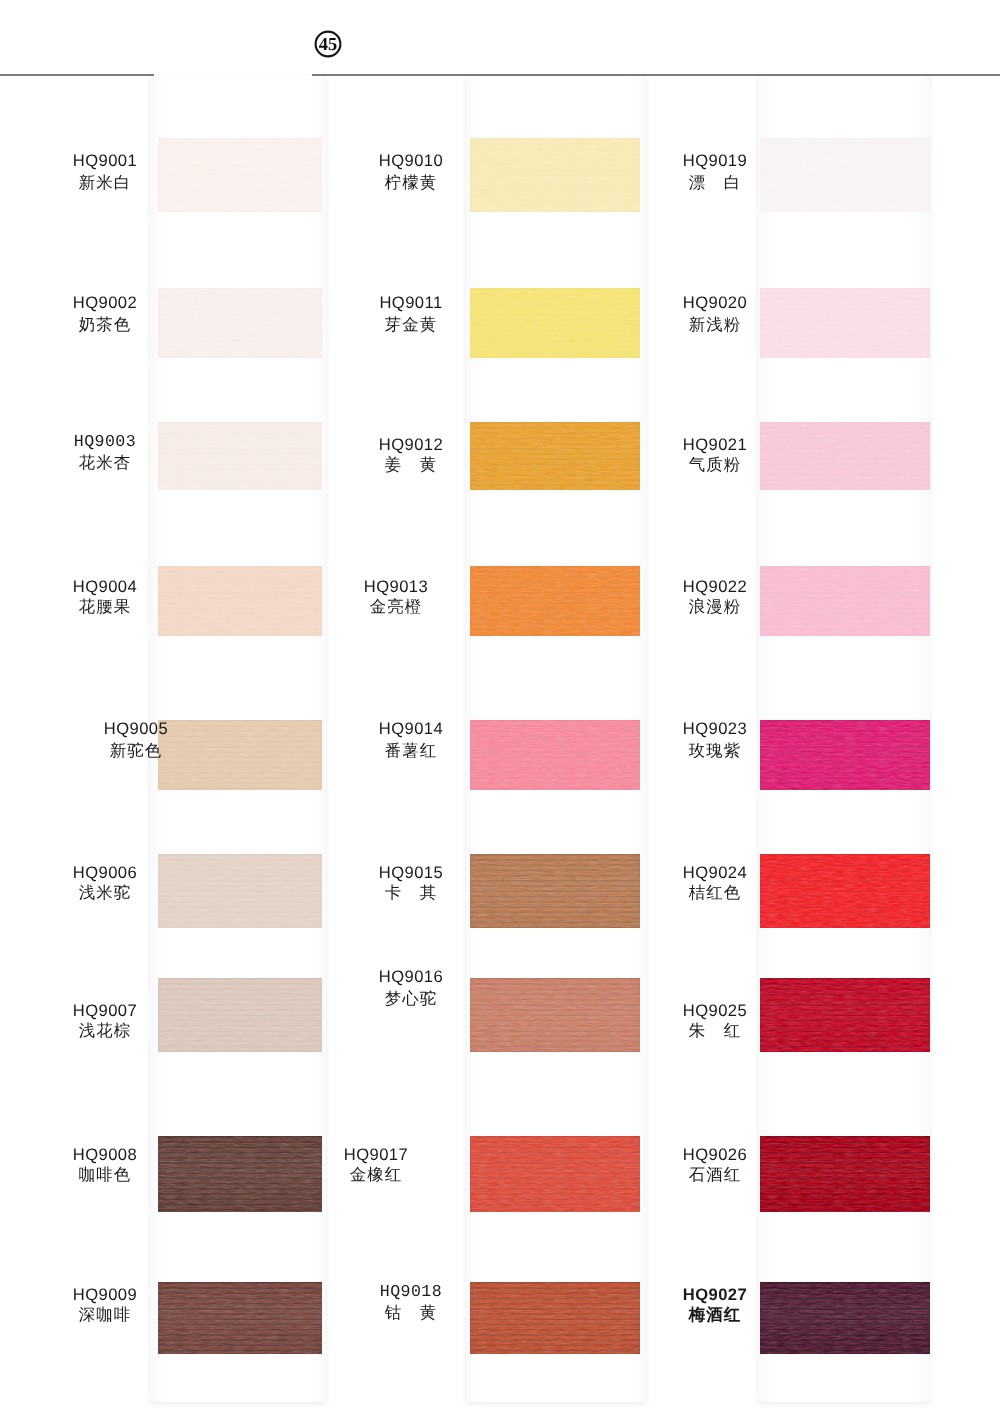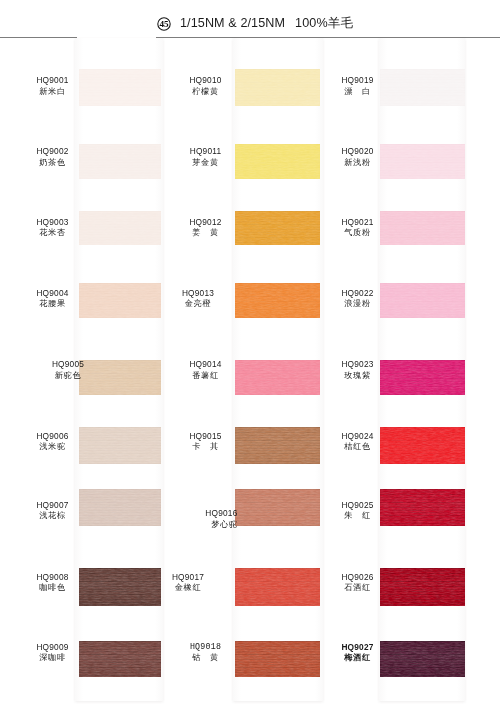--- a/index.html
+++ b/index.html
@@ -53,21 +53,20 @@
 <div class="sheet">
   <div class="rule" style="left:0;top:37px;width:77px;"></div>
   <div class="rule" style="left:156px;top:37px;width:344px;"></div>
   <div class="hdr">
     <div class="badge">
         <svg width="14" height="14" viewBox="0 0 14 14">
           <circle cx="7" cy="7" r="6.2" fill="none" stroke="#141414" stroke-width="1.05"></circle>
           <text x="7" y="10.1" text-anchor="middle" font-size="9.2" fill="#0d0d0d">45</text>
         </svg>
       </div>
-    <div class="hdr-title">1/15NM &amp; 2/15NM  100%羊毛</div>
   </div>
   <div class="panel" style="left:75px;top:38px;width:88px;height:663px;"></div>
   <div class="panel" style="left:233px;top:38px;width:90px;height:663px;"></div>
   <div class="panel" style="left:379px;top:38px;width:86px;height:663px;"></div>
   <div class="sw" style="left: 79px; top: 69px; width: 82px; height: 37px; background-color: rgb(252, 243, 239);">
       <svg class="tex" style="opacity:0.005">
         <rect width="100%" height="100%" filter="url(#yarnNoise)"></rect>
       </svg>
       <svg class="tex2" style="opacity:0.213">
         <rect width="100%" height="100%" filter="url(#yarnNoise2)"></rect>
@@ -102,21 +101,21 @@
         <rect width="100%" height="100%" filter="url(#yarnNoise)"></rect>
       </svg>
       <svg class="tex2" style="opacity:0.216">
         <rect width="100%" height="100%" filter="url(#yarnNoise2)"></rect>
       </svg>
       <svg class="str" style="opacity:0.019">
         <rect width="100%" height="100%" fill="url(#threadLines)"></rect>
       </svg>
       <div class="sh" style="opacity:0.063"></div>
     </div>
-  <div class="lbl" style="left:20.5px;top:217.5px;width:64px;">
+  <div class="lbl" style="left:20.5px;top:217.5px;width:64px;font-family:Liberation Mono, monospace;">
     <div class="code">HQ9003</div>
     <div class="cname">花米杏</div>
   </div>
   <div class="sw" style="left: 79px; top: 283px; width: 82px; height: 35px; background-color: rgb(245, 218, 201);">
       <svg class="tex" style="opacity:0.01">
         <rect width="100%" height="100%" filter="url(#yarnNoise)"></rect>
       </svg>
       <svg class="tex2" style="opacity:0.226">
         <rect width="100%" height="100%" filter="url(#yarnNoise2)"></rect>
       </svg>
@@ -310,21 +309,21 @@
         <rect width="100%" height="100%" filter="url(#yarnNoise)"></rect>
       </svg>
       <svg class="tex2" style="opacity:0.267">
         <rect width="100%" height="100%" filter="url(#yarnNoise2)"></rect>
       </svg>
       <svg class="str" style="opacity:0.194">
         <rect width="100%" height="100%" fill="url(#threadLines)"></rect>
       </svg>
       <div class="sh" style="opacity:0.328"></div>
     </div>
-  <div class="lbl" style="left:173.5px;top:509px;width:64px;text-align:right;">
+  <div class="lbl" style="left:173.5px;top:484px;width:64px;">
     <div class="code">HQ9016</div>
     <div class="cname">梦心驼</div>
   </div>
   <div class="sw" style="left: 235px; top: 568px; width: 85px; height: 38px; background-color: rgb(232, 80, 63);">
       <svg class="tex" style="opacity:0.081">
         <rect width="100%" height="100%" filter="url(#yarnNoise)"></rect>
       </svg>
       <svg class="tex2" style="opacity:0.286">
         <rect width="100%" height="100%" filter="url(#yarnNoise2)"></rect>
       </svg>

